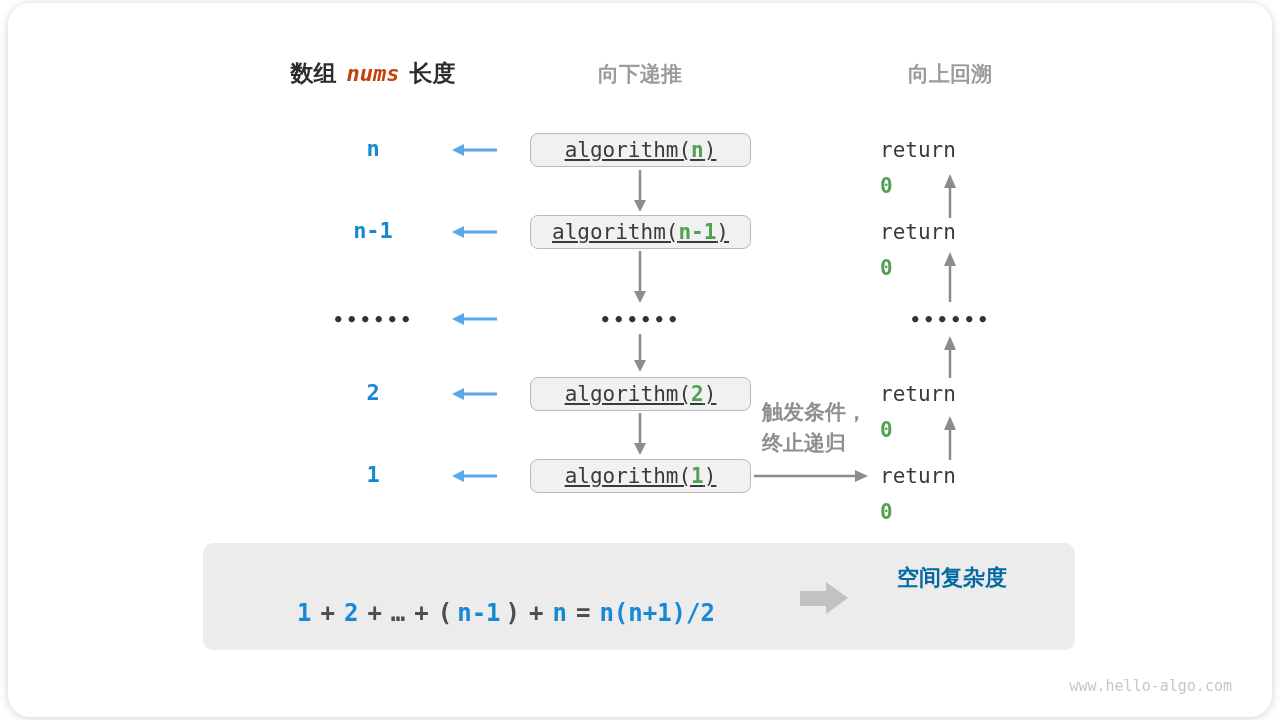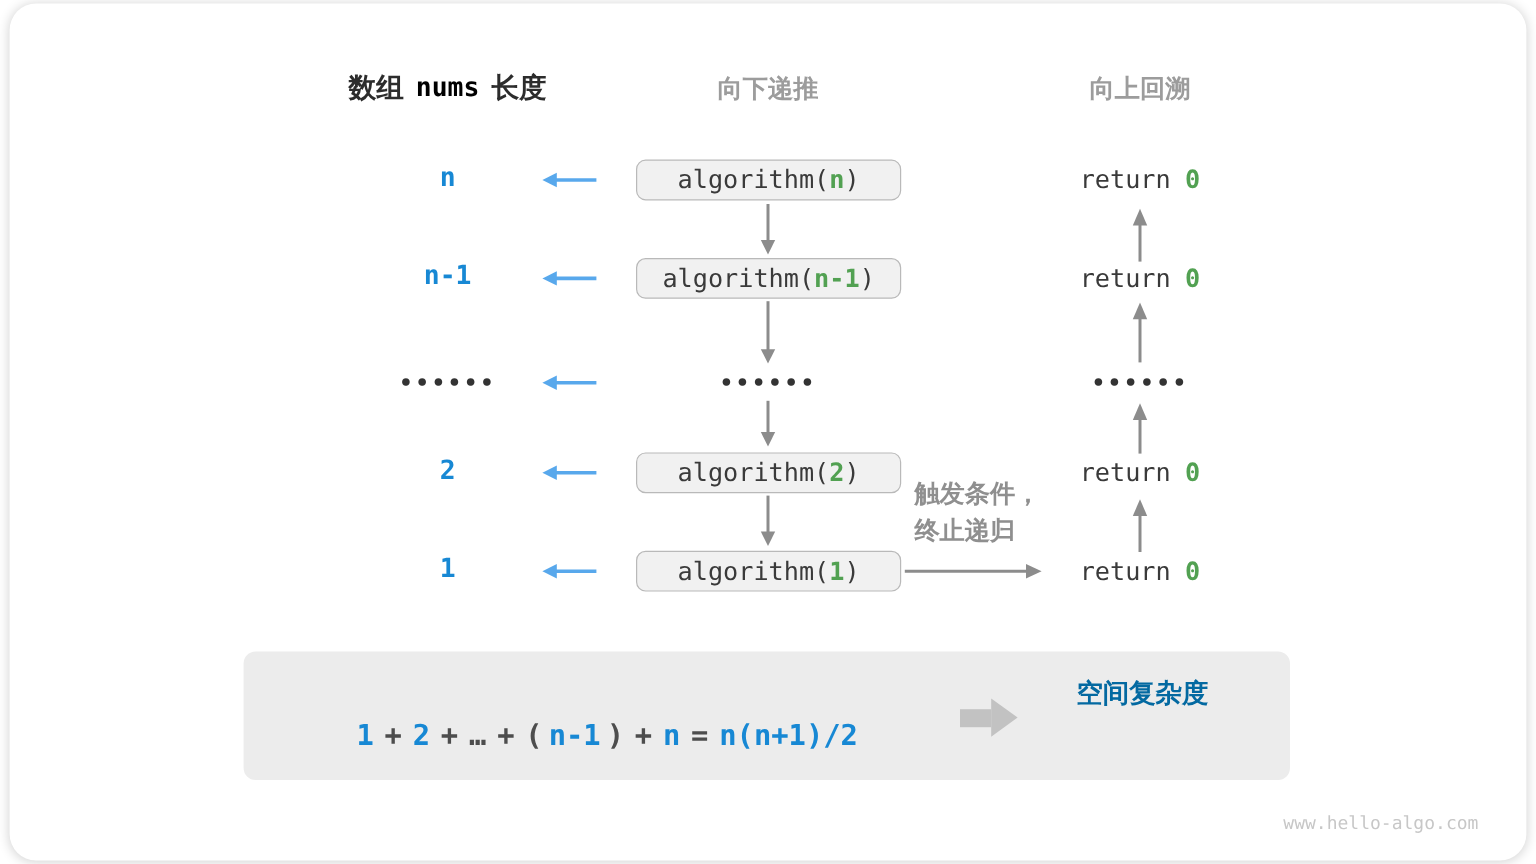--- a/index.html
+++ b/index.html
@@ -9,39 +9,39 @@
   .card { position:absolute; left:8px; top:3px; width:1264px; height:714px;
           background:#ffffff; border-radius:22px;
           box-shadow:0 1px 10px rgba(0,0,0,0.18); }
   .abs { position:absolute; }
 
   
   .hdr-left { left:253px; top:58px; width:240px; height:30px;
               display:flex; align-items:center; justify-content:center; gap:10px; }
   .hdr-left .cjk { font-size:23px; font-weight:bold; color:#2c2c2c; }
   .hdr-left .code { font-family:"DejaVu Sans Mono", monospace; font-size:22px;
-                    font-weight:bold; color:#000000; }
+                    font-weight:bold; color:#c2410c;font-style:italic; }
   .hdr-gray { top:60px; width:140px; text-align:center; font-size:21px;
               font-weight:bold; color:#9c9c9c; }
 
   
   .len { left:313px; width:120px; text-align:center;
          font-family:"DejaVu Sans Mono", monospace; font-size:22px;
          font-weight:bold; color:#1788d4; }
 
   
   .callbox { left:530px; width:221px; height:34px; background:#f1f1f1;
              border:1.5px solid #b9b9b9; border-radius:8px;
              display:flex; align-items:center; justify-content:center;
-             font-family:"DejaVu Sans Mono", monospace; font-size:21px; color:#3a3a3a; }
+             font-family:"DejaVu Sans Mono", monospace; font-size:21px; color:#3a3a3a;text-decoration:underline; }
   .callbox .arg { color:#52a152; font-weight:bold; }
 
   
   .ret { left:880px; width:140px; display:flex; justify-content:center; gap:12px;
-         font-family:"DejaVu Sans Mono", monospace; font-size:21px; color:#3a3a3a; }
+         font-family:"DejaVu Sans Mono", monospace; font-size:21px; color:#3a3a3a;flex-direction:column; }
   .ret .zero { color:#52a152; font-weight:bold; }
 
   
   .dots { width:120px; text-align:center; font-size:18px; letter-spacing:2px;
           font-weight:bold; color:#333333; font-family:"DejaVu Sans", sans-serif; }
 
   
   .trigger { left:762px; top:396px; width:140px; font-size:21px; font-weight:bold;
              color:#8f8f8f; line-height:31px; }
 

